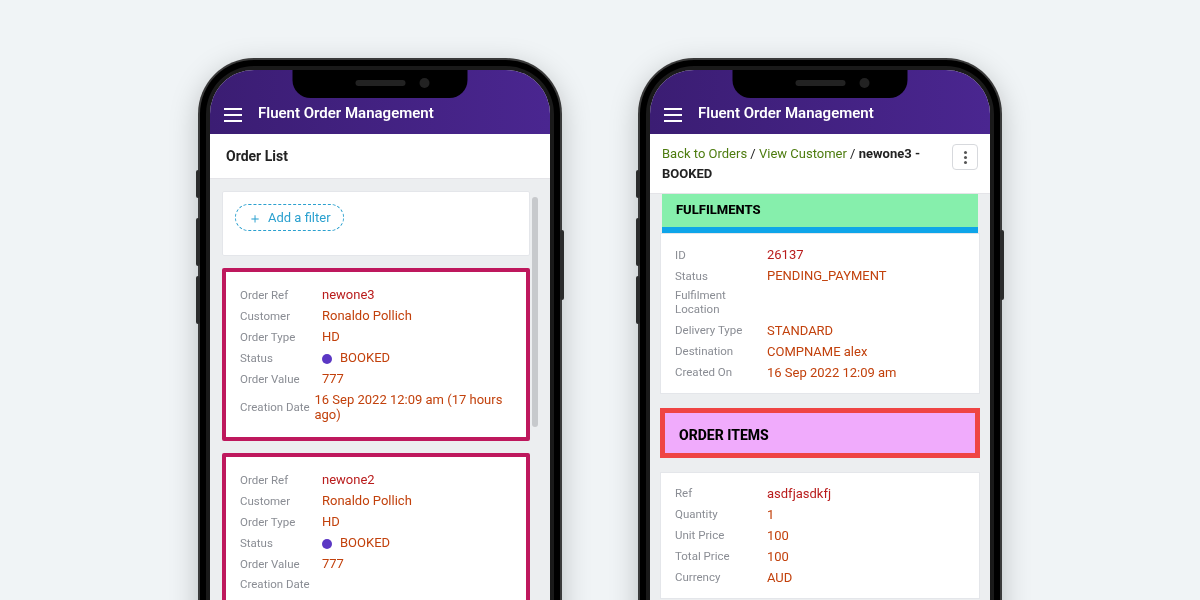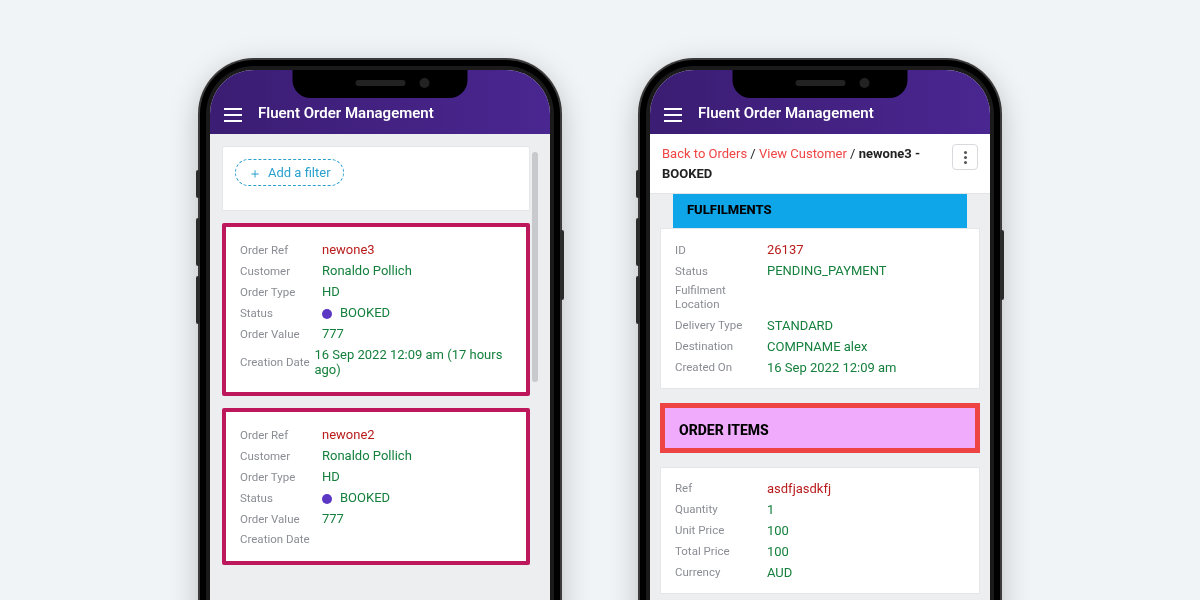--- a/index.html
+++ b/index.html
@@ -158,21 +158,21 @@
     display: flex;
     align-items: center;
     font-size: 13px;
     padding: 3px 0;
   }
   .row .lbl {
     width: 82px;
     color: #8a8d94;
     font-size: 11.5px;
   }
-  .row .val { color: #15803d; }
+  .row .val { color: #c2410c; }
   .row .val.link { color: #b91c1c; cursor: pointer; }
   .status-dot {
     width: 10px; height: 10px;
     background: #5b37c4;
     border-radius: 50%;
     display: inline-block;
     margin-right: 8px;
     vertical-align: middle;
   }
   
@@ -180,21 +180,21 @@
     background: #fff;
     padding: 10px 12px;
     font-size: 13px;
     color: #222;
     border-bottom: 1px solid #e4e4e8;
     display: flex;
     align-items: flex-start;
     gap: 8px;
   }
   .breadcrumb-bar .crumbs { flex: 1; line-height: 1.5; }
-  .breadcrumb-bar .crumbs .bc-link { color: #ef4444; cursor:pointer; }
+  .breadcrumb-bar .crumbs .bc-link { color: #4d7c0f; cursor:pointer; }
   .breadcrumb-bar .more-btn {
     width: 26px; height: 26px;
     border: 1px solid #d7d9dd;
     border-radius: 4px;
     display:flex; flex-direction:column;
     align-items:center; justify-content:center;
     gap:2px; cursor:pointer;
     background:#fff;
   }
   .breadcrumb-bar .more-btn span { width:3px;height:3px;background:#555;border-radius:50%; }
@@ -209,24 +209,24 @@
     font-size: 14px;
     font-weight: 800;
   }
   .right-content {
     height: calc(100% - 64px - 56px);
     overflow: hidden;
     background: #eceef0;
     padding-top: 0;
   }
   .fulfil-head-strip {
-    background:#0ea5e9;
-    border-bottom:1px solid #0ea5e9;
+    background:#86efac;
+    border-bottom:6px solid #0ea5e9;
     padding: 8px 14px 10px;
-    margin: 0 23px;
+    margin: 0 12px;
   }
 </style>
 </head>
 <body>
 
 <div class="stage">
 
   <div class="phone left">
     <div class="phone-side-btn l1"></div>
     <div class="phone-side-btn l2"></div>
@@ -238,20 +238,21 @@
 
         <div class="appbar">
           <div class="menu-icon">
             <span></span>
               <span></span>
               <span></span>
           </div>
           <div class="appbar-title">Fluent Order Management</div>
         </div>
 
+        <div class="subheader">Order List</div>
 
         <div class="content">
           <div class="scroll-wrap">
             <div class="fake-scrollbar"></div>
 
             <div class="filter-block">
               <div class="filter-pill">
                 <span class="plus-icon">＋</span>
                 <span>Add a filter</span>
               </div>

